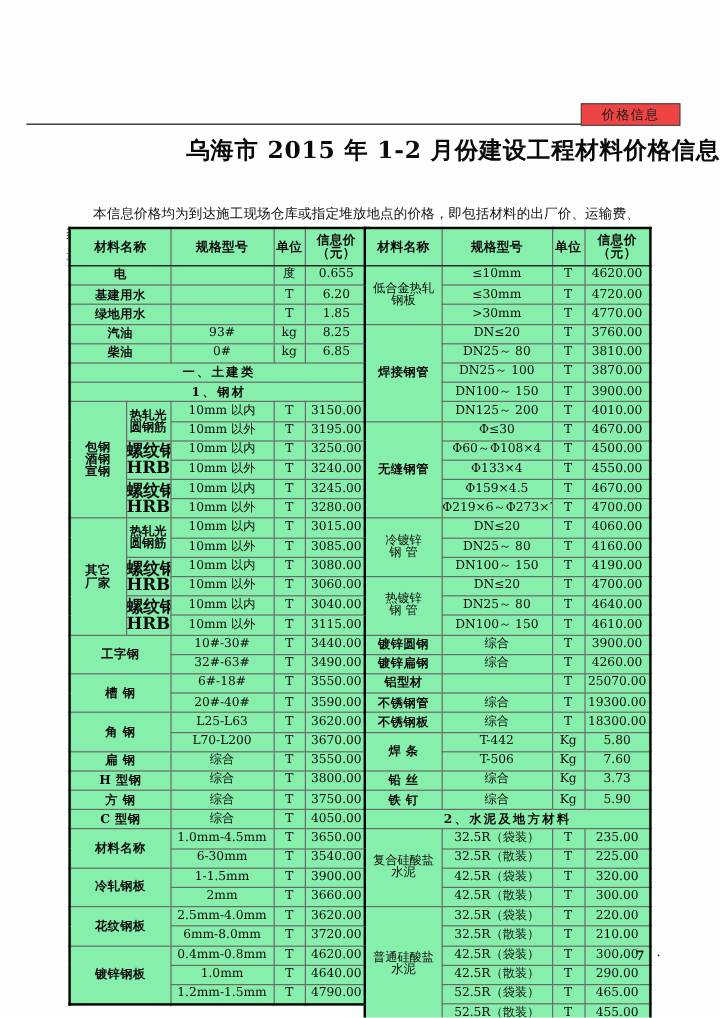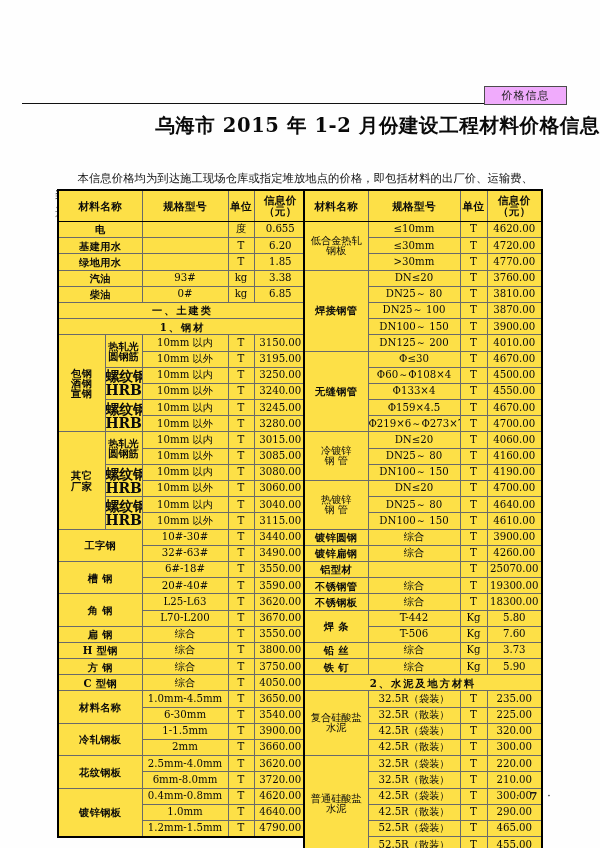--- a/index.html
+++ b/index.html
@@ -31,21 +31,21 @@
   .tab-rule {
     position: absolute;
     left: 22px; top: 17px;
     width: 463px; height: 1px;
     background: #111;
   }
   .tab-box {
     position: absolute;
     left: 484px; top: 0px;
     width: 83px; height: 19px;
-    background: #f0abfc;
+    background: #ef4444;
     border: 1px solid #4c4c4c;
     box-sizing: border-box;
     display: flex;
     align-items: center;
     justify-content: center;
     font-size: 11px;
     letter-spacing: 1px;
     color: #1a1a1a;
     font-family: "DejaVu Serif", "Liberation Serif", serif;
   }
@@ -73,21 +73,21 @@
     margin-top: 24px;
   }
   .intro .l1 { display:block; text-indent: 2em; }
   .intro .l2 { display:block; opacity: 0.62; filter: blur(0.25px); }
 
   
   .tbl {
     position: absolute;
     border-collapse: collapse;
     border: 2.2px solid #000;
-    background: #fde047;
+    background: #86efac;
     table-layout: fixed;
   }
   #left-table  { left: 57px;  top: 189px; width: 233px; }
   #right-table { left: 303px; top: 189px; width: 238px; }
 
   .tbl td, .tbl th {
     border: 0.7px solid #6a6a6a;
     padding: 0;
     font-size: 10.2px;
     line-height: 1;
@@ -218,21 +218,21 @@
         <tr>
           <td class="name" colspan="2">绿地用水</td>
           <td class="spec"></td>
           <td class="unit">T</td>
           <td class="price">1.85</td>
         </tr>
         <tr>
           <td class="name" colspan="2">汽油</td>
           <td class="spec">93#</td>
           <td class="unit">kg</td>
-          <td class="price">3.38</td>
+          <td class="price">8.25</td>
         </tr>
         <tr>
           <td class="name" colspan="2">柴油</td>
           <td class="spec">0#</td>
           <td class="unit">kg</td>
           <td class="price">6.85</td>
         </tr>
         <tr>
           <td class="sect" colspan="5">一、土建类</td>
         </tr>

